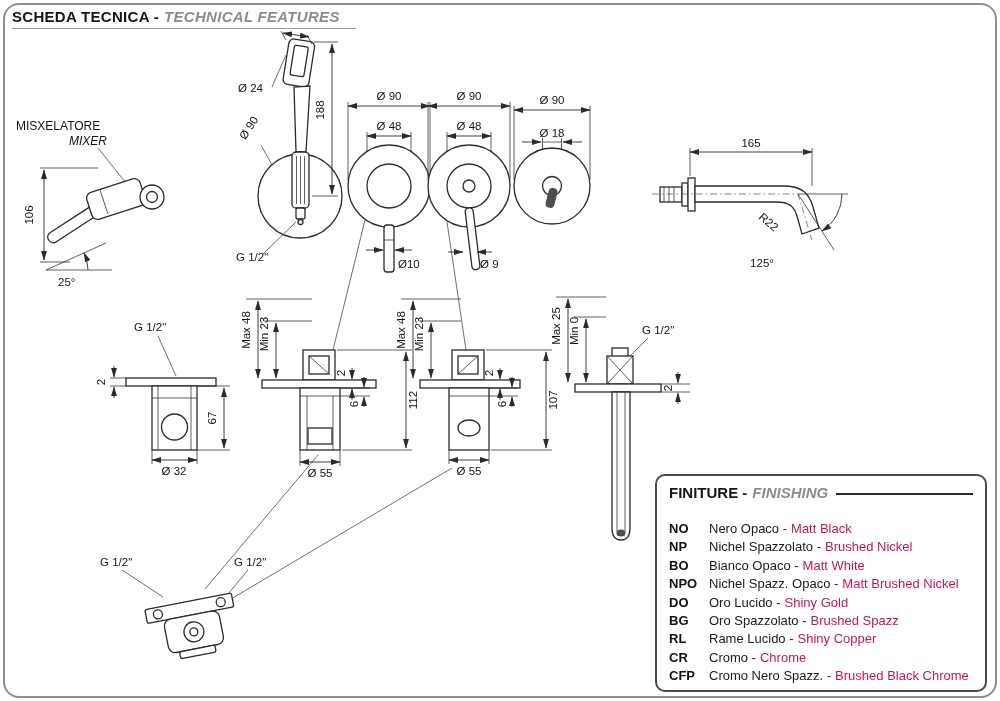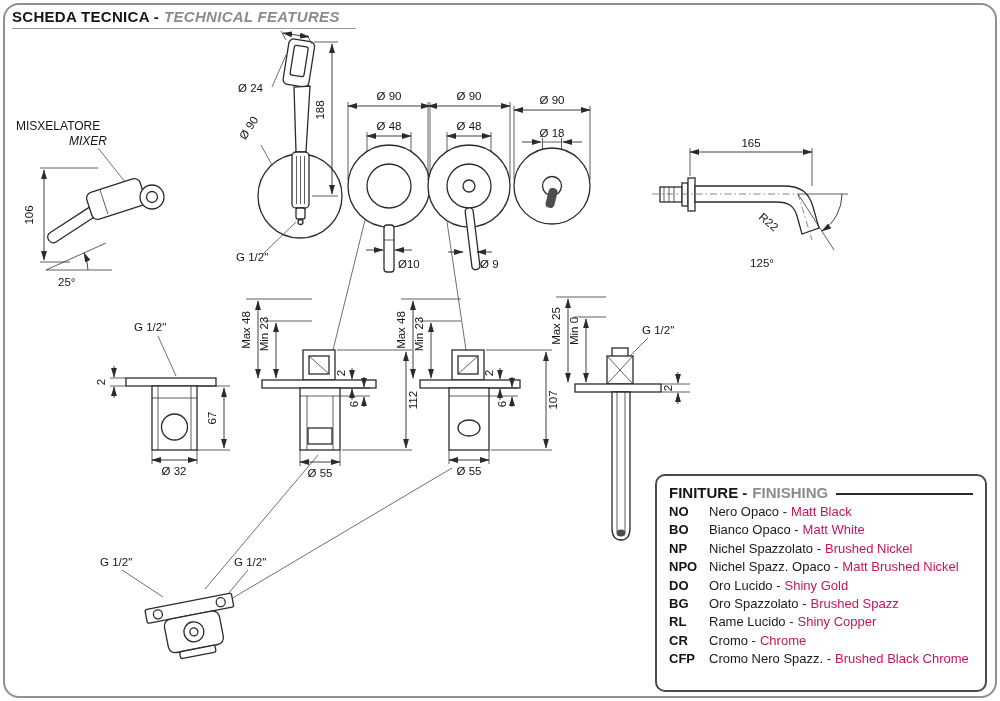--- a/index.html
+++ b/index.html
@@ -20,23 +20,23 @@
   .t  { stroke:#2b2b2b; stroke-width:0.75; fill:none; }
   .dim{ stroke:#2b2b2b; stroke-width:0.9; fill:none; marker-start:url(#arr); marker-end:url(#arr); }
   .de { stroke:#2b2b2b; stroke-width:0.9; fill:none; marker-end:url(#arr); }
   .ld { stroke:#4a4a4a; stroke-width:0.8; fill:none; }
   .cl { stroke:#555; stroke-width:0.7; fill:none; stroke-dasharray:7 3 1.5 3; }
   .dk { fill:#4d4d4d; stroke:none; }
 
   .finish-box { position:absolute; left:655px; top:474px; width:332px; height:218px;
                 background:#fff; border:2px solid #4a4a4a; border-radius:10px;
                 padding:8px 12px 4px 12px; }
-  .fb-title { display:flex; align-items:center; font-size:15px; font-weight:bold; margin-bottom:2px; }
+  .fb-title { display:flex; align-items:center; font-size:15px; font-weight:bold; margin-bottom:19px; }
   .fb-title .it { color:#161616; }
-  .fb-title .en { color:#8c8c8c; margin-left:5px; }
+  .fb-title .en { color:#8c8c8c; font-style:italic; margin-left:5px; }
   .fb-title .rule { flex:1; border-top:2px solid #2b2b2b; margin-left:8px; margin-top:2px; }
   .fb-row  { display:flex; font-size:13px; line-height:18.4px; }
   .fb-code { width:40px; font-weight:bold; color:#111; flex:0 0 40px; }
   .fb-it   { color:#1a1a1a; white-space:pre; }
   .fb-en   { color:#be185d; margin-left:4px; white-space:pre; }
 </style>
 </head>
 <body>
 
 <div class="page">
@@ -322,30 +322,30 @@
       <span class="en">FINISHING</span>
       <span class="rule"></span>
     </div>
     <div class="fb-list">
       <div class="fb-row">
           <span class="fb-code">NO</span>
           <span class="fb-it">Nero Opaco -</span>
           <span class="fb-en">Matt Black</span>
         </div>
       <div class="fb-row">
+          <span class="fb-code">NP</span>
+          <span class="fb-it">Nichel Spazzolato -</span>
+          <span class="fb-en">Brushed Nickel</span>
+        </div>
+      <div class="fb-row">
           <span class="fb-code">BO</span>
           <span class="fb-it">Bianco Opaco -</span>
           <span class="fb-en">Matt White</span>
         </div>
       <div class="fb-row">
-          <span class="fb-code">NP</span>
-          <span class="fb-it">Nichel Spazzolato -</span>
-          <span class="fb-en">Brushed Nickel</span>
-        </div>
-      <div class="fb-row">
           <span class="fb-code">NPO</span>
           <span class="fb-it">Nichel Spazz. Opaco -</span>
           <span class="fb-en">Matt Brushed Nickel</span>
         </div>
       <div class="fb-row">
           <span class="fb-code">DO</span>
           <span class="fb-it">Oro Lucido -</span>
           <span class="fb-en">Shiny Gold</span>
         </div>
       <div class="fb-row">

